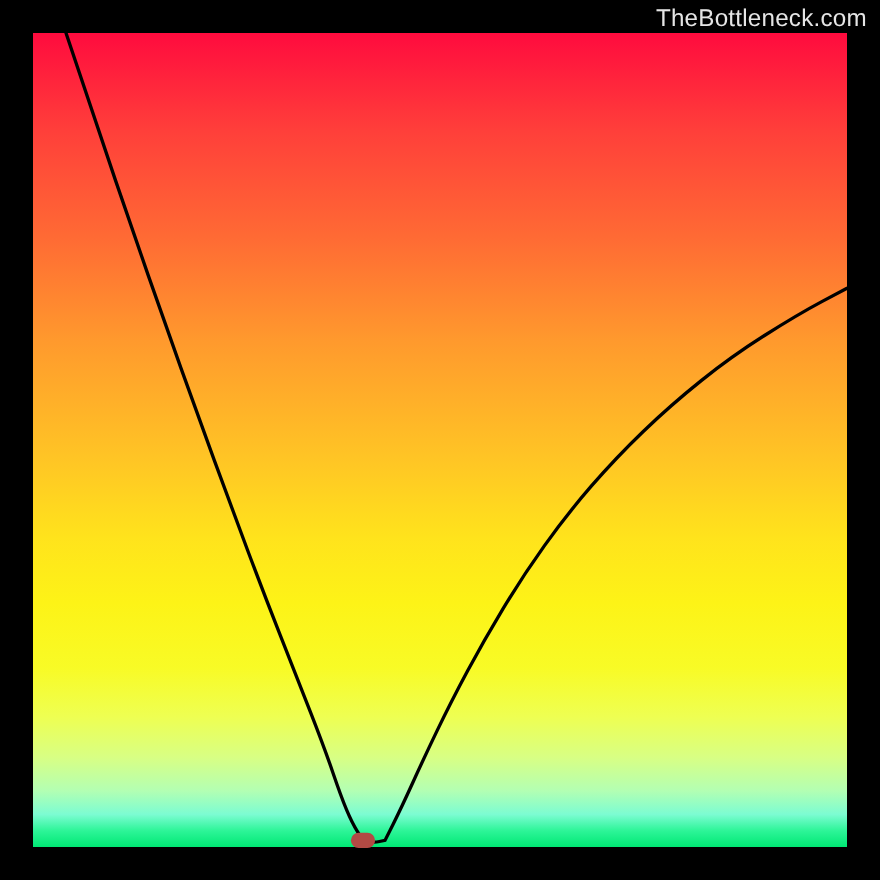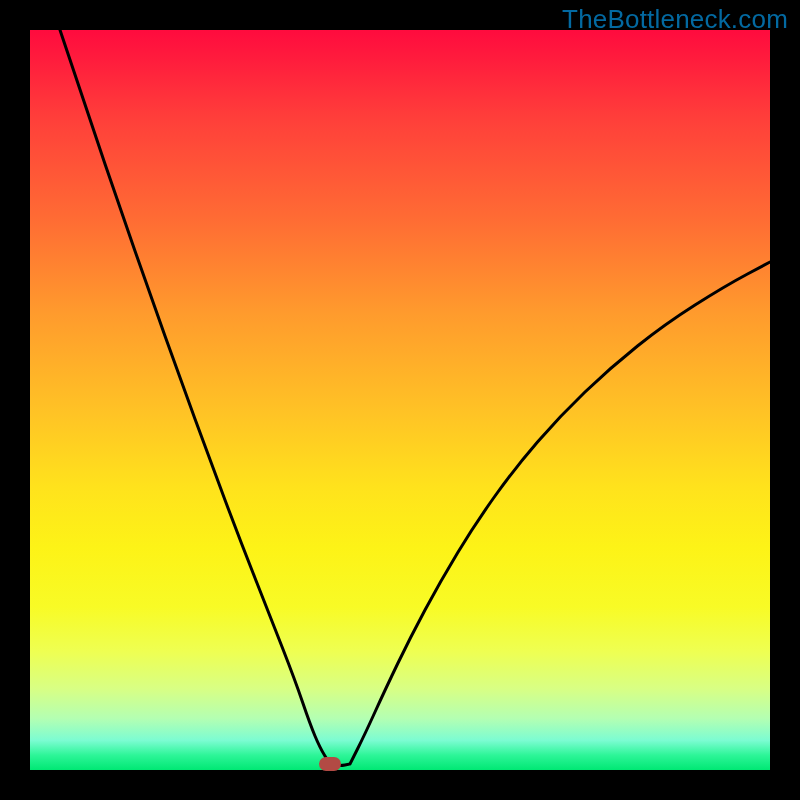--- a/index.html
+++ b/index.html
@@ -55,22 +55,22 @@
     width: 22px;
     height: 14px;
     border-radius: 7px;
     background: #b24a44;
     transform: translate(-50%, -50%);
   }
   .watermark {
     position: absolute;
     top: 4px;
     right: 12px;
-    color: #0369a1;
-    font-size: 26px;
+    color: #e5e5e5;
+    font-size: 22px;
     font-weight: 500;
     letter-spacing: 0.2px;
     user-select: none;
   }
 </style>
 </head>
 <body>
 
 <div class="frame">
   <div class="watermark">TheBottleneck.com</div>

